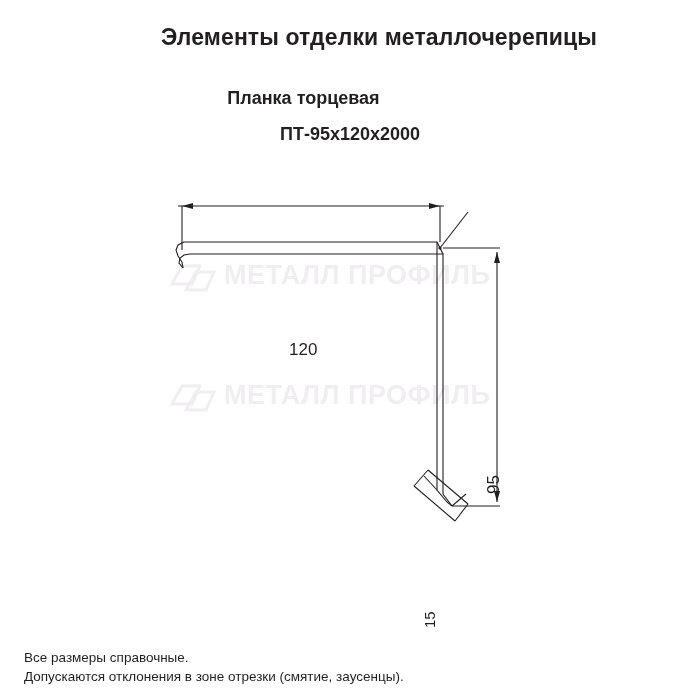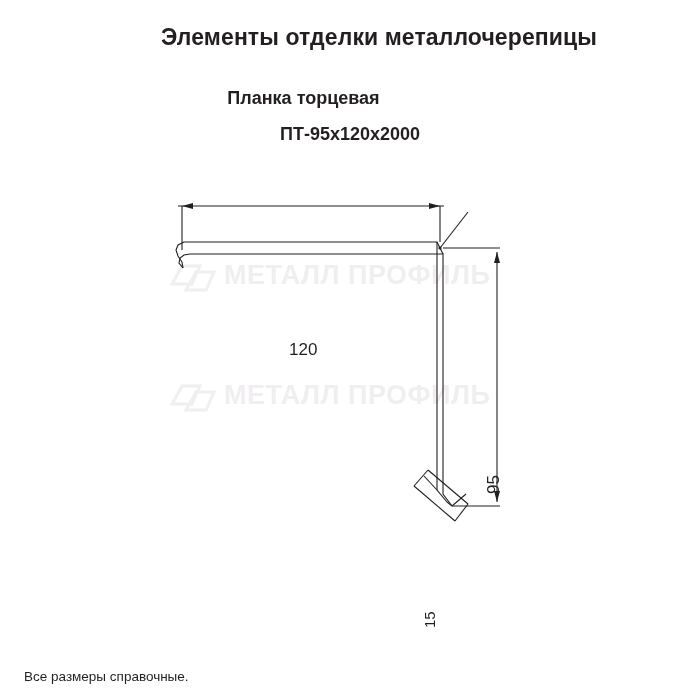--- a/index.html
+++ b/index.html
@@ -186,13 +186,14 @@
   </svg>
 
   
   <div class="lbl lbl-120">120</div>
   <div class="lbl lbl-95">95</div>
   <div class="lbl lbl-15">15</div>
 </div>
 
 <div class="footer">
   <div>Все размеры справочные.</div>
+  <div>Допускаются отклонения в зоне отрезки (смятие, заусенцы).</div>
 </div>
 
 </body></html>

